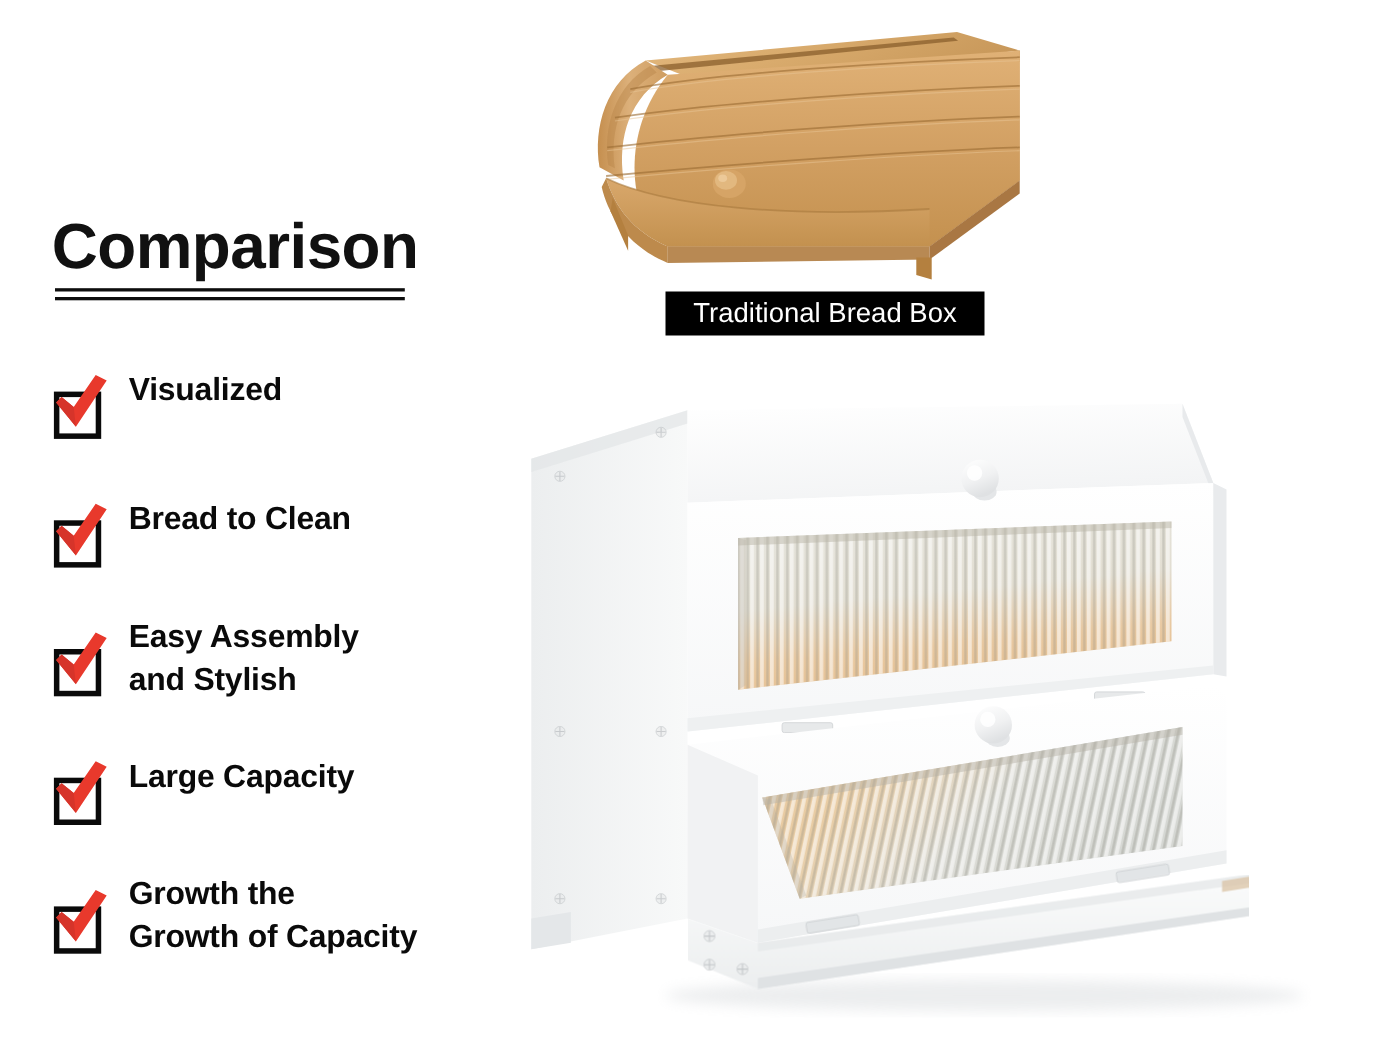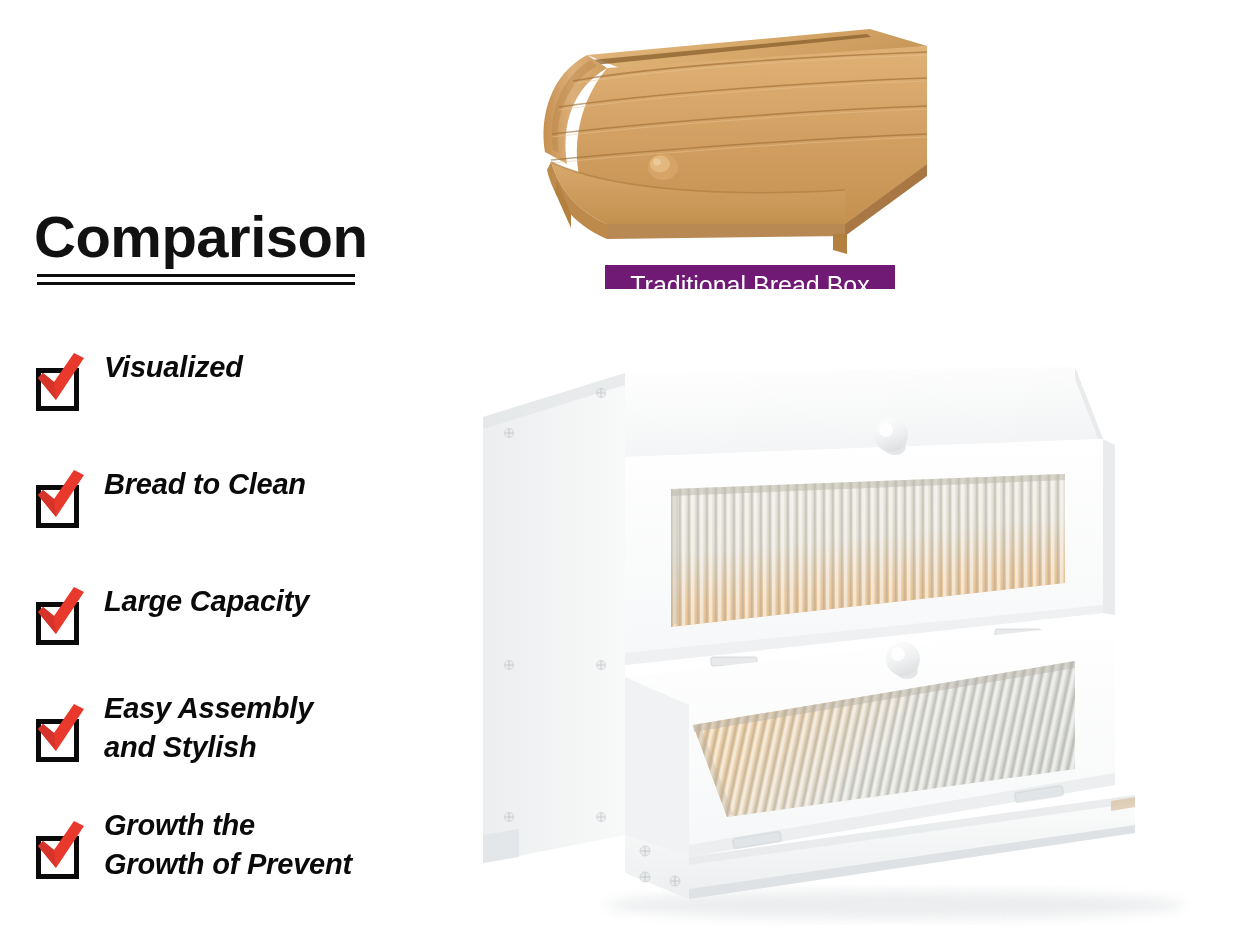--- a/index.html
+++ b/index.html
@@ -16,25 +16,24 @@
     position: relative;
     width: 1250px;
     height: 948px;
     background: #ffffff;
     overflow: hidden;
   }
 
   
   #left-panel {
     position: absolute;
-    left: 4px;
+    left: 17px;
     top: 0;
     width: 440px;
     height: 688px;
-    margin-top: 12px;
   }
   #page-title {
     position: absolute;
     left: 30px;
     top: 196px;
     font-size: 58px;
     font-weight: bold;
     letter-spacing: -0.5px;
     color: #111111;
     line-height: 1;
@@ -91,21 +90,20 @@
   }
   .feature-label {
     position: absolute;
     left: 100px;
     top: 6px;
     font-size: 29px;
     font-weight: bold;
     color: #0a0a0a;
     line-height: 1.33;
     letter-spacing: -0.2px;
-    font-style: italic;
   }
   .feature-row.two-line .feature-label { top: -4px; }
   .feature-label .line2 { display: block; }
 
   
   #right-panel {
     position: absolute;
     left: 440px;
     top: 0;
     width: 810px;
@@ -118,22 +116,22 @@
     left: 75px;
     top: 12px;
     width: 420px;
     height: 245px;
   }
   #wood-caption {
     position: absolute;
     left: 165px;
     top: 265px;
     width: 290px;
-    height: 24px;
-    background: #701a75;
+    height: 40px;
+    background: #000000;
     color: #ffffff;
     font-size: 25px;
     line-height: 40px;
     text-align: center;
     white-space: nowrap;
   }
 
   
   #white-box {
     position: absolute;
@@ -179,20 +177,34 @@
           <svg class="check-mark" viewBox="0 0 54 56">
             <path d="M4 26 L9 21 L20 30 L40 1 L50 6 L22 48 Z" fill="#e8392c"></path>
             <path d="M4 26 L9 21 L20 30 L22 48 Z" fill="#d6342a"></path>
           </svg>
         </div>
         <div class="feature-label">
           <span>Bread to Clean</span>
         </div>
       </div>
 
+      <div class="feature-row two-line">
+        <div class="check-wrap">
+          <div class="check-box"></div>
+          <svg class="check-mark" viewBox="0 0 54 56">
+            <path d="M4 26 L9 21 L20 30 L40 1 L50 6 L22 48 Z" fill="#e8392c"></path>
+            <path d="M4 26 L9 21 L20 30 L22 48 Z" fill="#d6342a"></path>
+          </svg>
+        </div>
+        <div class="feature-label">
+          <span>Easy Assembly</span>
+          <span class="line2">and Stylish</span>
+        </div>
+      </div>
+
       <div class="feature-row">
         <div class="check-wrap">
           <div class="check-box"></div>
           <svg class="check-mark" viewBox="0 0 54 56">
             <path d="M4 26 L9 21 L20 30 L40 1 L50 6 L22 48 Z" fill="#e8392c"></path>
             <path d="M4 26 L9 21 L20 30 L22 48 Z" fill="#d6342a"></path>
           </svg>
         </div>
         <div class="feature-label">
           <span>Large Capacity</span>
@@ -201,36 +213,22 @@
 
       <div class="feature-row two-line">
         <div class="check-wrap">
           <div class="check-box"></div>
           <svg class="check-mark" viewBox="0 0 54 56">
             <path d="M4 26 L9 21 L20 30 L40 1 L50 6 L22 48 Z" fill="#e8392c"></path>
             <path d="M4 26 L9 21 L20 30 L22 48 Z" fill="#d6342a"></path>
           </svg>
         </div>
         <div class="feature-label">
-          <span>Easy Assembly</span>
-          <span class="line2">and Stylish</span>
-        </div>
-      </div>
-
-      <div class="feature-row two-line">
-        <div class="check-wrap">
-          <div class="check-box"></div>
-          <svg class="check-mark" viewBox="0 0 54 56">
-            <path d="M4 26 L9 21 L20 30 L40 1 L50 6 L22 48 Z" fill="#e8392c"></path>
-            <path d="M4 26 L9 21 L20 30 L22 48 Z" fill="#d6342a"></path>
-          </svg>
-        </div>
-        <div class="feature-label">
           <span>Growth the</span>
-          <span class="line2">Growth of Prevent</span>
+          <span class="line2">Growth of Capacity</span>
         </div>
       </div>
 
     </div>
   </div>
 
   <div id="right-panel">
 
     <svg id="wood-box" viewBox="0 0 420 245">
       <defs>

